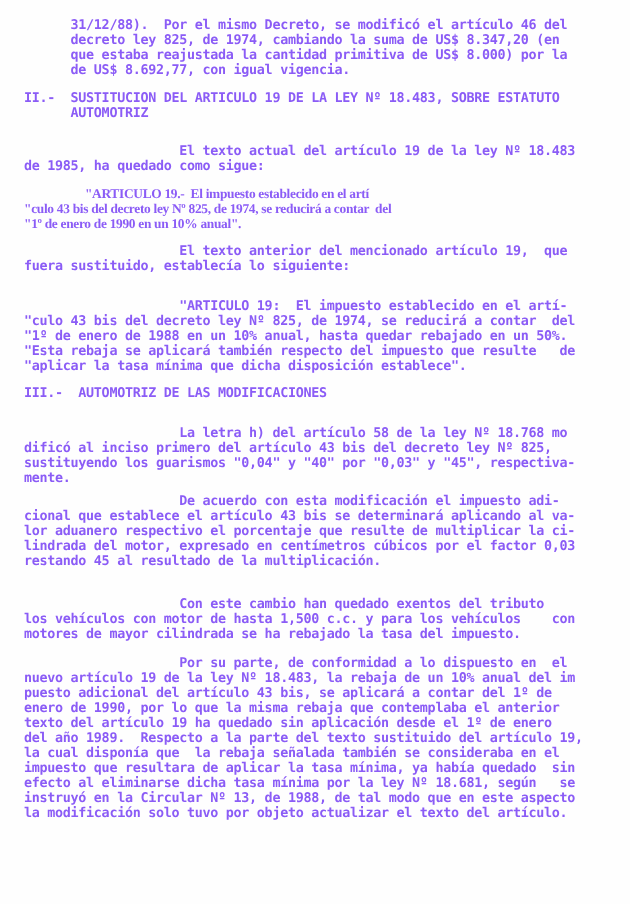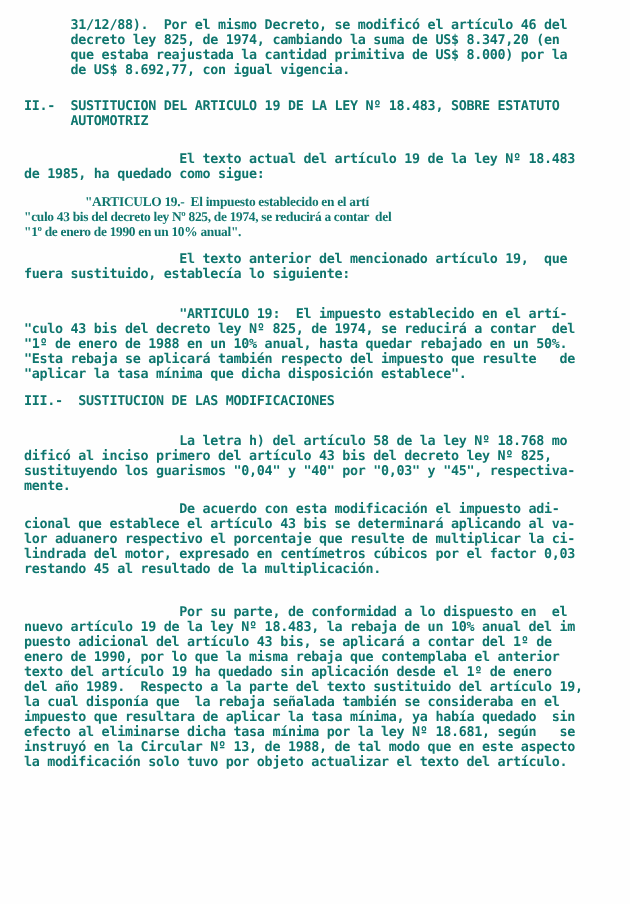--- a/index.html
+++ b/index.html
@@ -16,28 +16,28 @@
     margin: 0 auto;
   }
   .content {
     padding: 18px 0 0 24px;
   }
   pre.para {
     font-family: "DejaVu Sans Mono", "Liberation Mono", monospace;
     font-size: 13.4px;
     line-height: 15px;
     font-weight: bold;
-    color: #0f766e;
+    color: #8b5cf6;
     white-space: pre;
     letter-spacing: -0.3px;
     text-rendering: geometricPrecision;
   }
   
   .content pre:nth-child(1)  { margin-top: 0; }
-  .content pre:nth-child(2)  { margin-top: 21px; }
+  .content pre:nth-child(2)  { margin-top: 13px; }
   .content pre:nth-child(3)  { margin-top: 23px; }
   .content pre:nth-child(4)  { margin-top: 12px; font-family: Liberation Serif, serif; }
   .content pre:nth-child(5)  { margin-top: 13px; }
   .content pre:nth-child(6)  { margin-top: 25px; }
   .content pre:nth-child(7)  { margin-top: 12px; }
   .content pre:nth-child(8)  { margin-top: 25px; }
   .content pre:nth-child(9)  { margin-top: 8px; }
   .content pre:nth-child(10) { margin-top: 28px; }
   .content pre:nth-child(11) { margin-top: 14px; }
   .content pre:nth-child(12) { margin-top: 36px; }
@@ -58,30 +58,33 @@
     <pre class="para">                    "ARTICULO 19.-  El impuesto establecido en el artí
 "culo 43 bis del decreto ley Nº 825, de 1974, se reducirá a contar  del
 "1º de enero de 1990 en un 10% anual".</pre>
     <pre class="para">                    El texto anterior del mencionado artículo 19,  que
 fuera sustituido, establecía lo siguiente:</pre>
     <pre class="para">                    "ARTICULO 19:  El impuesto establecido en el artí-
 "culo 43 bis del decreto ley Nº 825, de 1974, se reducirá a contar  del
 "1º de enero de 1988 en un 10% anual, hasta quedar rebajado en un 50%.
 "Esta rebaja se aplicará también respecto del impuesto que resulte   de
 "aplicar la tasa mínima que dicha disposición establece".</pre>
-    <pre class="para">III.-  SUSTITUCION DE LAS MODIFICACIONES</pre>
+    <pre class="para">III.-  AUTOMOTRIZ DE LAS MODIFICACIONES</pre>
     <pre class="para">                    La letra h) del artículo 58 de la ley Nº 18.768 mo
 dificó al inciso primero del artículo 43 bis del decreto ley Nº 825,
 sustituyendo los guarismos "0,04" y "40" por "0,03" y "45", respectiva-
 mente.</pre>
     <pre class="para">                    De acuerdo con esta modificación el impuesto adi-
 cional que establece el artículo 43 bis se determinará aplicando al va-
 lor aduanero respectivo el porcentaje que resulte de multiplicar la ci-
 lindrada del motor, expresado en centímetros cúbicos por el factor 0,03
 restando 45 al resultado de la multiplicación.</pre>
+    <pre class="para">                    Con este cambio han quedado exentos del tributo
+los vehículos con motor de hasta 1,500 c.c. y para los vehículos    con
+motores de mayor cilindrada se ha rebajado la tasa del impuesto.</pre>
     <pre class="para">                    Por su parte, de conformidad a lo dispuesto en  el
 nuevo artículo 19 de la ley Nº 18.483, la rebaja de un 10% anual del im
 puesto adicional del artículo 43 bis, se aplicará a contar del 1º de
 enero de 1990, por lo que la misma rebaja que contemplaba el anterior
 texto del artículo 19 ha quedado sin aplicación desde el 1º de enero
 del año 1989.  Respecto a la parte del texto sustituido del artículo 19,
 la cual disponía que  la rebaja señalada también se consideraba en el
 impuesto que resultara de aplicar la tasa mínima, ya había quedado  sin
 efecto al eliminarse dicha tasa mínima por la ley Nº 18.681, según   se
 instruyó en la Circular Nº 13, de 1988, de tal modo que en este aspecto

